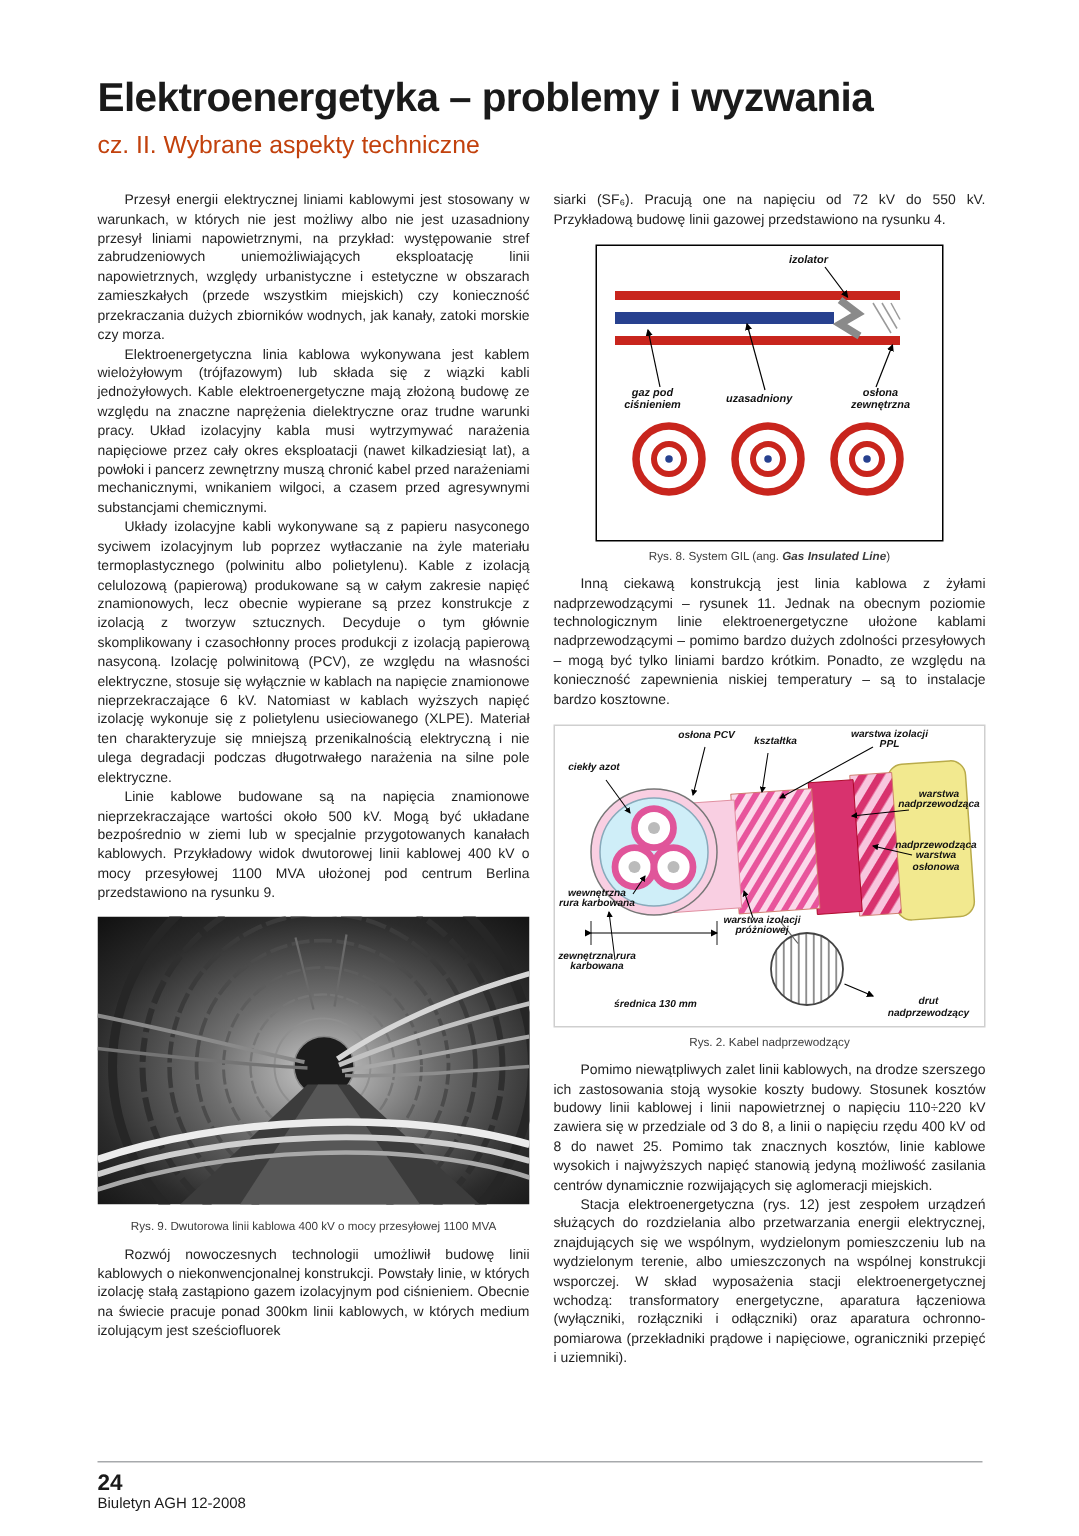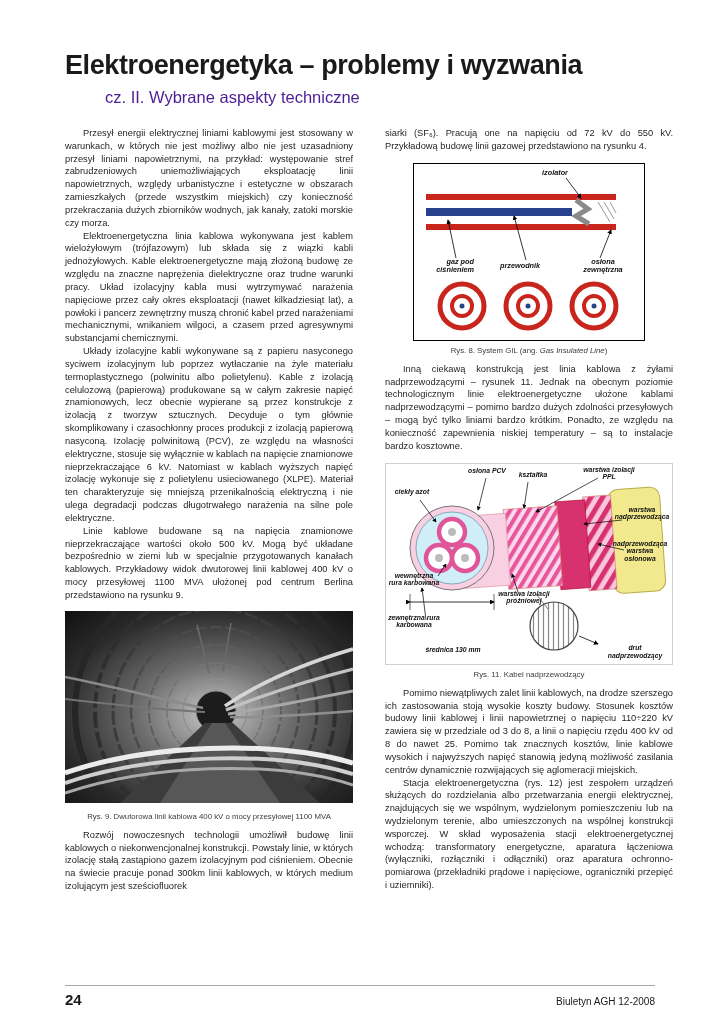--- a/index.html
+++ b/index.html
@@ -4,39 +4,39 @@
 <style>
   * { margin:0; padding:0; box-sizing:border-box; }
   html,body { background:#ffffff; }
   .page {
     width:719px; height:1024px; background:#fff; position:relative;
     font-family:"Liberation Sans", sans-serif; color:#231f20; overflow:hidden;
     margin:0 auto;
   }
   .content { padding:50px 64px 0 65px; }
   h1.title { font-size:27px; font-weight:bold; letter-spacing:-0.4px; color:#1a1a1a; margin-bottom:7px; }
-  h2.subtitle { font-size:16.5px; font-weight:normal; color:#4c1d95; margin-bottom:20px;margin-left:40px; }
+  h2.subtitle { font-size:16.5px; font-weight:normal; color:#c2410c; margin-bottom:20px; }
   p.lead { font-size:9.6px; font-weight:bold; margin-bottom:18px; }
-  .columns { display:flex; gap:32px; align-items:flex-start; }
+  .columns { display:flex; gap:16px; align-items:flex-start; }
   .col { width:288px; }
   p.body { font-size:9.3px; line-height:1.38; text-align:justify; color:#1f1f1f; }
   p.indent { text-indent:18px; }
   figure { margin:9px 0 7px 0; }
   figcaption { font-size:7.8px; color:#3c3c3c; text-align:center; margin-top:5px; line-height:1.3; }
-  figcaption .em { font-weight:normal; font-style:italic; }
+  figcaption .em { font-weight:bold; font-style:italic; }
   .figbox { position:relative; background:#fff; }
-  .fig10-box { width:232px; height:178px; border:1px solid #000; margin:10px auto 0 auto; }
+  .fig10-box { width:232px; height:198px; border:1px solid #000; margin:10px auto 0 auto; }
   .fig11-box { width:288px; height:202px; border:1px solid #cfcfcf; margin:10px auto 0 auto; }
   .fig-label { position:absolute; font-size:7.3px; font-weight:bold; font-style:italic; color:#111; line-height:1.12; text-align:center; }
   .fig-label.sm { font-size:6.8px; }
   .tunnel-wrap { width:288px; }
   footer.pagefoot {
     position:absolute; left:65px; right:64px; bottom:16px;
     border-top:1px solid #a7a9ac; padding-top:5px;
-    display:flex; justify-content:space-between; align-items:baseline;
+    display:flex; justify-content:space-between; align-items:baseline;flex-direction:column;
   }
   .page-num { font-size:15px; font-weight:bold; color:#1a1a1a; }
   .journal { font-size:10px; color:#1a1a1a; }
 </style>
 </head>
 <body>
 
 <div class="page">
   <div class="content">
 
@@ -125,22 +125,22 @@
                 <circle cx="48" cy="142" r="2.5" fill="#27418f"></circle>
                 <circle cx="114" cy="142" r="22" fill="#fff" stroke="#c8251d" stroke-width="5"></circle>
                 <circle cx="114" cy="142" r="10" fill="#fff" stroke="#c8251d" stroke-width="4"></circle>
                 <circle cx="114" cy="142" r="2.5" fill="#27418f"></circle>
                 <circle cx="180" cy="142" r="22" fill="#fff" stroke="#c8251d" stroke-width="5"></circle>
                 <circle cx="180" cy="142" r="10" fill="#fff" stroke="#c8251d" stroke-width="4"></circle>
                 <circle cx="180" cy="142" r="2.5" fill="#27418f"></circle>
               </g>
             </svg>
             <span class="fig-label" style="left:128px; top:5px;">izolator</span>
-            <span class="fig-label" style="left:14px; top:94px; width:46px;text-align:right;">gaz pod ciśnieniem</span>
-            <span class="fig-label" style="left:86px; top:98px;">przewodnik</span>
+            <span class="fig-label" style="left:14px; top:94px; width:46px;">gaz pod ciśnieniem</span>
+            <span class="fig-label" style="left:86px; top:98px;">uzasadniony</span>
             <span class="fig-label" style="left:160px; top:94px; width:58px;">osłona zewnętrzna</span>
           </div>
           <figcaption><span>Rys. 8. System GIL (ang. </span><span class="em">Gas Insulated Line</span><span>)</span></figcaption>
         </figure>
 
         <p class="body indent">Inną ciekawą konstrukcją jest linia kablowa z żyłami nadprzewodzącymi – rysunek 11. Jednak na obecnym poziomie technologicznym linie elektroenergetyczne ułożone kablami nadprzewodzącymi – pomimo bardzo dużych zdolności przesyłowych – mogą być tylko liniami bardzo krótkim. Ponadto, ze względu na konieczność zapewnienia niskiej temperatury – są to instalacje bardzo kosztowne.</p>
 
         <figure>
           <div class="figbox fig11-box">
             <svg width="286" height="200" viewBox="0 0 286 200">
@@ -202,21 +202,21 @@
             <span class="fig-label sm" style="left:126px; top:7px; width:42px;">kształtka</span>
             <span class="fig-label sm" style="left:190px; top:2px; width:66px;">warstwa izolacji PPL</span>
             <span class="fig-label sm" style="right:2px; top:42px; width:56px;">warstwa nadprzewodząca</span>
             <span class="fig-label sm" style="right:2px; top:76px; width:60px;">nadprzewodząca warstwa osłonowa</span>
             <span class="fig-label sm" style="left:2px; top:108px; width:52px;">wewnętrzna rura karbowana</span>
             <span class="fig-label sm" style="left:110px; top:126px; width:56px;">warstwa izolacji próżniowej</span>
             <span class="fig-label sm" style="left:2px; top:150px; width:52px;">zewnętrzna rura karbowana</span>
             <span class="fig-label sm" style="left:36px; top:182px; width:62px;">średnica 130 mm</span>
             <span class="fig-label sm" style="right:4px; bottom:4px; width:66px;">drut nadprzewodzący</span>
           </div>
-          <figcaption>Rys. 11. Kabel nadprzewodzący</figcaption>
+          <figcaption>Rys. 2. Kabel nadprzewodzący</figcaption>
         </figure>
 
         <p class="body indent">Pomimo niewątpliwych zalet linii kablowych, na drodze szerszego ich zastosowania stoją wysokie koszty budowy. Stosunek kosztów budowy linii kablowej i linii napowietrznej o napięciu 110÷220 kV zawiera się w przedziale od 3 do 8, a linii o napięciu rzędu 400 kV od 8 do nawet 25. Pomimo tak znacznych kosztów, linie kablowe wysokich i najwyższych napięć stanowią jedyną możliwość zasilania centrów dynamicznie rozwijających się aglomeracji miejskich.</p>
         <p class="body indent">Stacja elektroenergetyczna (rys. 12) jest zespołem urządzeń służących do rozdzielania albo przetwarzania energii elektrycznej, znajdujących się we wspólnym, wydzielonym pomieszczeniu lub na wydzielonym terenie, albo umieszczonych na wspólnej konstrukcji wsporczej. W skład wyposażenia stacji elektroenergetycznej wchodzą: transformatory energetyczne, aparatura łączeniowa (wyłączniki, rozłączniki i odłączniki) oraz aparatura ochronno-pomiarowa (przekładniki prądowe i napięciowe, ograniczniki przepięć i uziemniki).</p>
       </div>
 
     </div>
   </div>
 
   <footer class="pagefoot">

